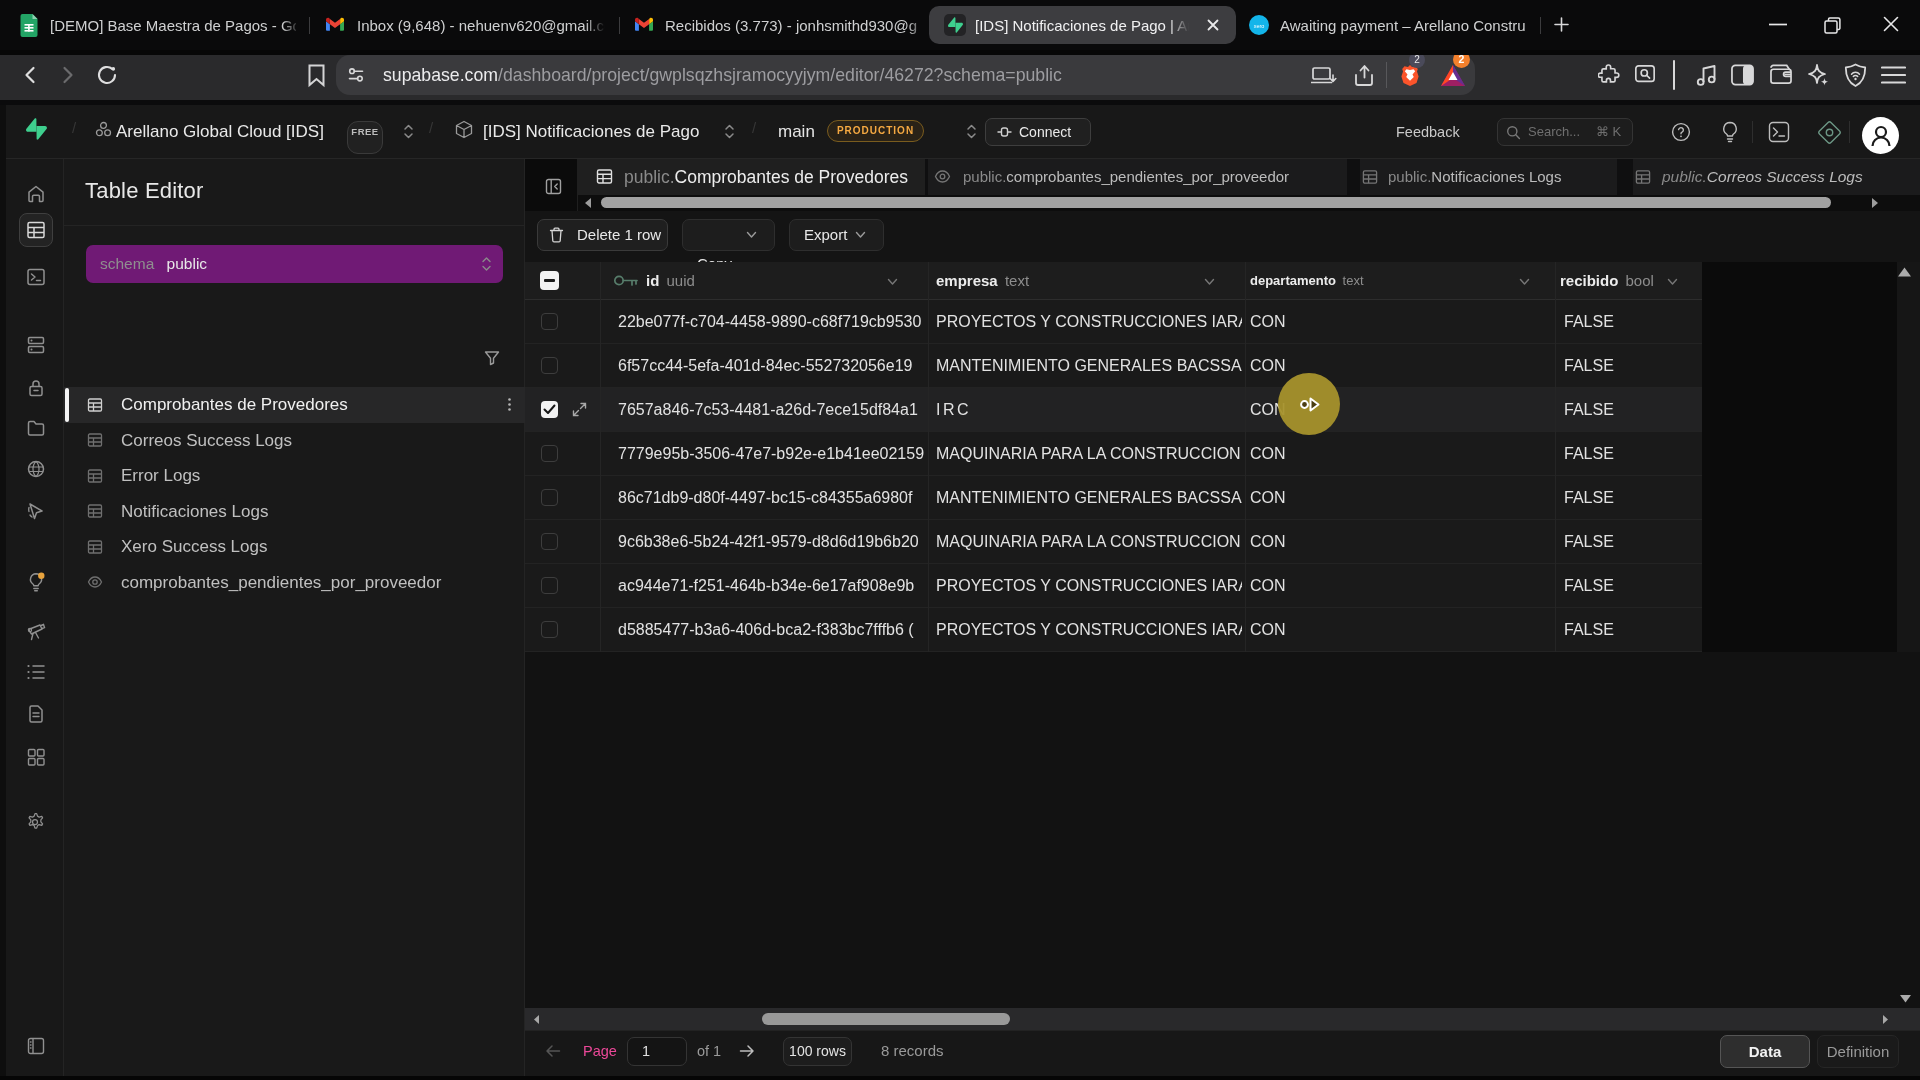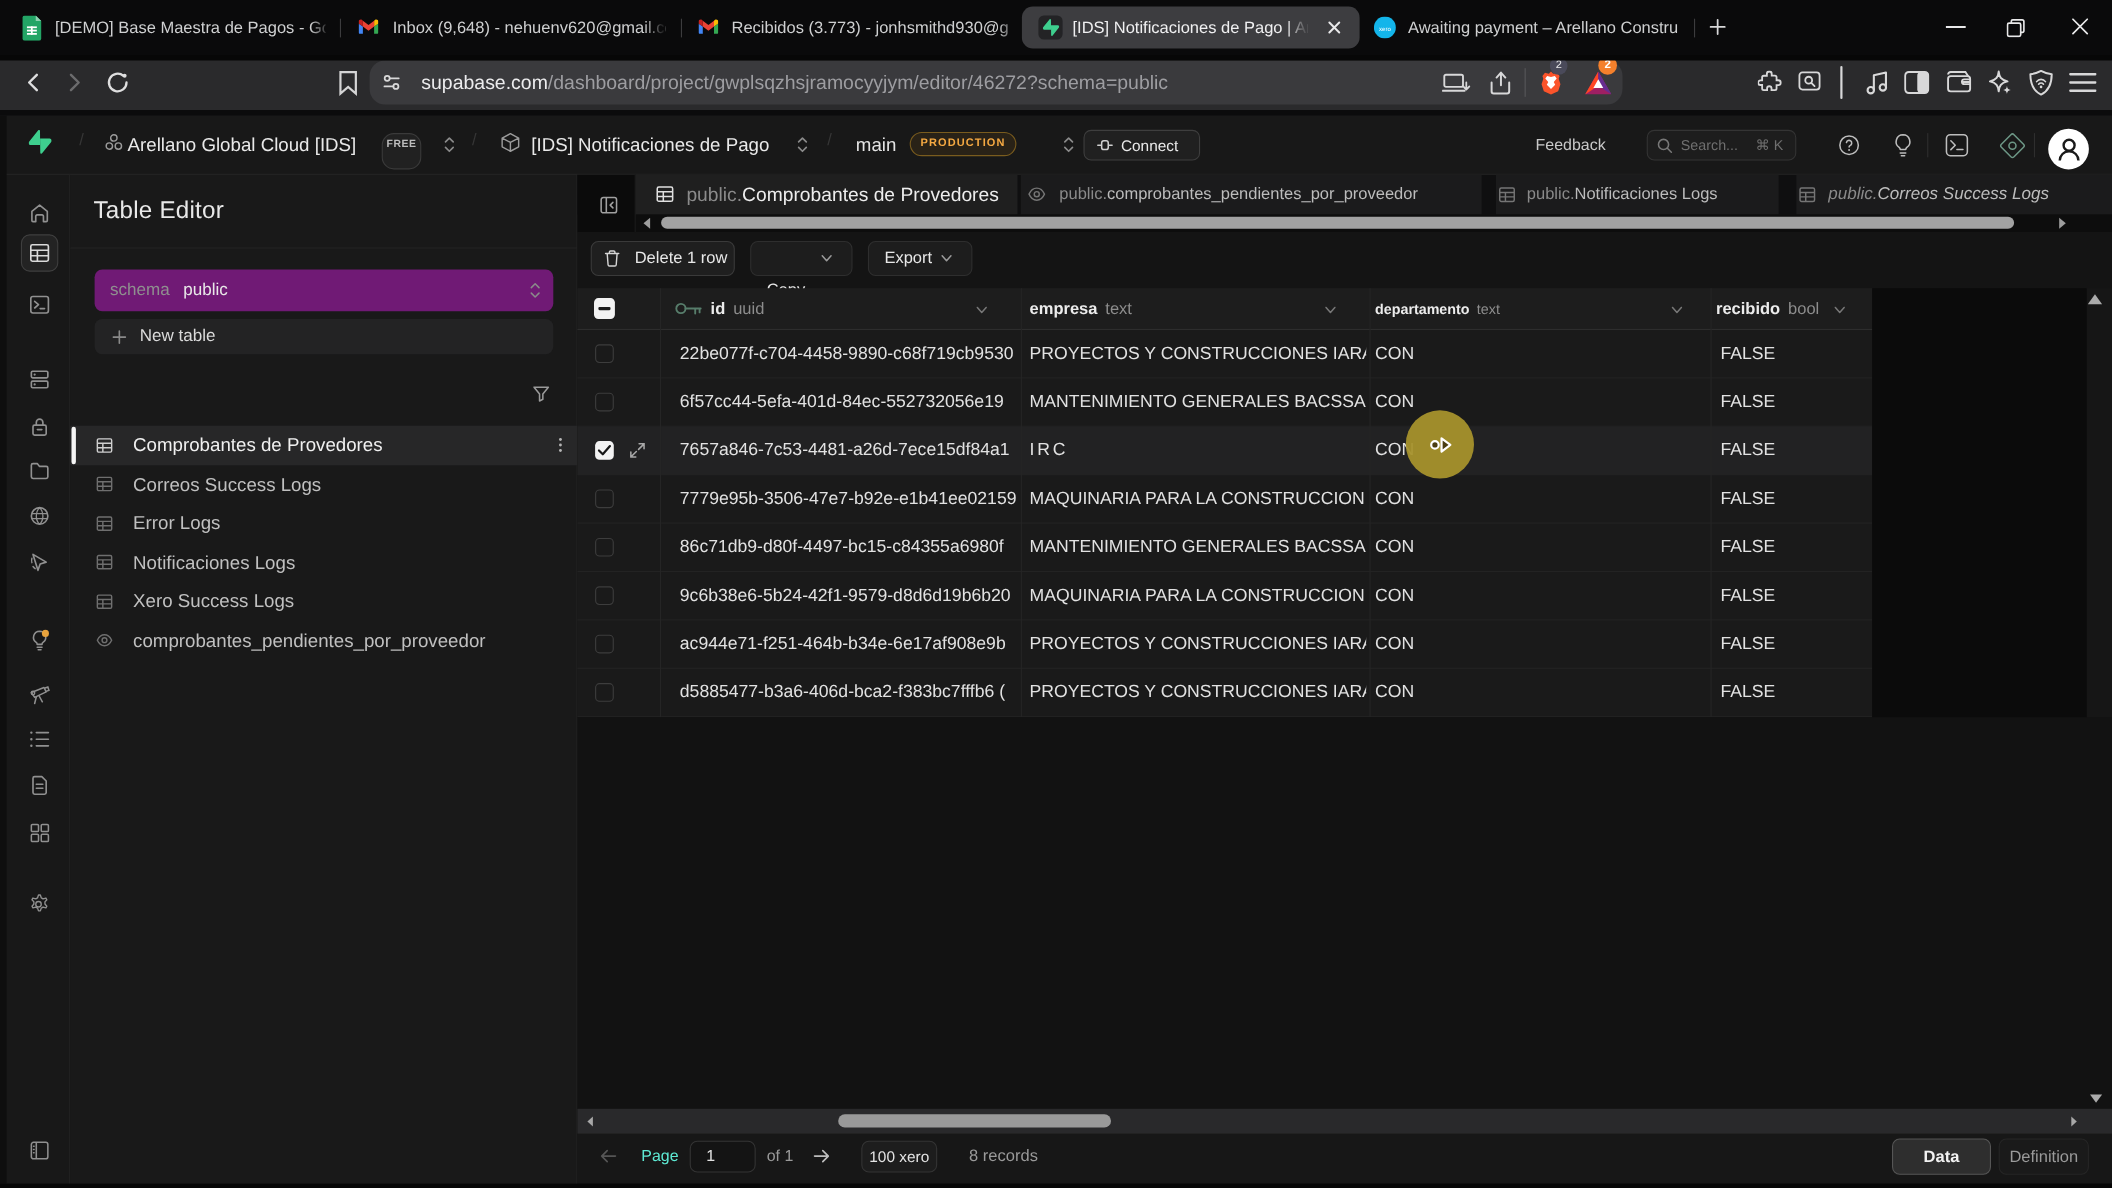--- a/index.html
+++ b/index.html
@@ -330,26 +330,20 @@
 
 <div class="abs" id="panel" style="left:64px;top:159px;width:461px;height:921px;background:#191919;border-right:1px solid #242424;">
   <div class="abs" style="left:21px;top:17px;height:30px;line-height:30px;color:#e8e8e8;font-size:22px;font-weight:500;letter-spacing:.2px;">Table Editor</div>
   <div class="abs" style="left:0;top:66px;width:461px;height:1px;background:#242424;"></div>
   <div class="abs" style="left:22px;top:86px;width:417px;height:38px;background:#701a75;border-radius:7px;">
     <div class="abs" style="left:14px;top:7px;height:24px;line-height:24px;color:#8f8f8f;font-size:15.5px;">schema <span style="color:#e8e8e8;padding-left:8px;">public</span></div>
     <svg class="abs" style="left:395px;top:11px;" width="11" height="16" viewBox="0 0 11 16">
           <path d="M2 5.5 L5.5 2 L9 5.5 M2 10.5 L5.5 14 L9 10.5" fill="none" stroke="#8a8a8a" stroke-width="1.4" stroke-linecap="round" stroke-linejoin="round"></path>
         </svg>
   </div>
-  <div class="abs" style="left:22px;top:131px;width:417px;height:32px;background:#232324;border-radius:7px;">
-    <svg class="abs" style="left:16px;top:10px;" width="13" height="13" viewBox="0 0 13 13">
-          <path d="M6.5 1 V12 M1 6.5 H12" stroke="#8a8a8a" stroke-width="1.5" stroke-linecap="round"></path>
-        </svg>
-    <div class="abs" style="left:41px;top:5px;height:22px;line-height:22px;color:#dadada;font-size:15.5px;">New table</div>
-  </div>
   <svg class="abs" style="left:420px;top:191px;" width="16" height="16" viewBox="0 0 16 16">
         <path d="M1.5 2 H14.5 L9.5 8.2 V13 L6.5 14.5 V8.2 Z" fill="none" stroke="#9a9a9a" stroke-width="1.4" stroke-linejoin="round"></path>
       </svg>
 
   <div class="abs" style="left:0;top:228px;width:461px;height:36px;background:#272728;"></div>
   <div class="abs" style="left:1px;top:229px;width:4px;height:34px;background:#f5f5f5;border-radius:2px;"></div>
   <svg class="abs" style="left:23px;top:238px;" width="16" height="16" viewBox="0 0 16 16">
         <rect x="1.5" y="2" width="13" height="12" rx="1.2" fill="none" stroke="#cfcfcf" stroke-width="1.3"></rect>
         <path d="M1.5 6 H14.5 M6.5 6 V14 M1.5 10 H14.5" stroke="#cfcfcf" stroke-width="1.3"></path>
       </svg>
@@ -560,27 +554,27 @@
       </svg>
   <div class="abs" style="left:237px;top:854px;width:248px;height:12px;background:#999;border-radius:6px;"></div>
   <svg class="abs" style="left:1356px;top:855px;" width="9" height="11" viewBox="0 0 9 11">
         <path d="M2 1 L7 5.5 L2 10 Z" fill="#a8a8a8"></path>
       </svg>
 
   <div class="abs" style="left:0;top:871px;width:1395px;height:46px;background:#171717;border-top:1px solid #222;"></div>
   <svg class="abs" style="left:20px;top:885px;" width="16" height="14" viewBox="0 0 16 14">
         <path d="M7 2 L2 7 L7 12 M2.5 7 H14.5" fill="none" stroke="#555" stroke-width="1.5" stroke-linecap="round" stroke-linejoin="round"></path>
       </svg>
-  <div class="abs" style="left:58px;top:880px;height:24px;line-height:24px;color:#5eead4;font-size:14.5px;">Page</div>
+  <div class="abs" style="left:58px;top:880px;height:24px;line-height:24px;color:#ec4899;font-size:14.5px;">Page</div>
   <div class="abs" style="left:102px;top:878px;width:60px;height:29px;background:#141414;border:1px solid #343434;border-radius:7px;color:#e0e0e0;font-size:14.5px;line-height:27px;padding-left:14px;">1</div>
   <div class="abs" style="left:172px;top:880px;height:24px;line-height:24px;color:#9a9a9a;font-size:14.5px;">of 1</div>
   <svg class="abs" style="left:214px;top:885px;" width="16" height="14" viewBox="0 0 16 14">
         <path d="M9 2 L14 7 L9 12 M1.5 7 H13.5" fill="none" stroke="#bdbdbd" stroke-width="1.5" stroke-linecap="round" stroke-linejoin="round"></path>
       </svg>
-  <div class="abs" style="left:258px;top:878px;width:69px;height:29px;background:#1d1d1d;border:1px solid #343434;border-radius:7px;color:#e4e4e4;font-size:14px;line-height:27px;text-align:center;">100 xero</div>
+  <div class="abs" style="left:258px;top:878px;width:69px;height:29px;background:#1d1d1d;border:1px solid #343434;border-radius:7px;color:#e4e4e4;font-size:14px;line-height:27px;text-align:center;">100 rows</div>
   <div class="abs" style="left:356px;top:880px;height:24px;line-height:24px;color:#9a9a9a;font-size:15px;">8 records</div>
   <div class="abs" style="left:1195px;top:876px;width:90px;height:33px;background:#2e2e2e;border:1px solid #555;border-radius:7px;color:#f2f2f2;font-size:15px;font-weight:bold;line-height:31px;text-align:center;">Data</div>
   <div class="abs" style="left:1292px;top:876px;width:82px;height:33px;background:#1a1a1a;border:1px solid #262626;border-radius:7px;color:#9a9a9a;font-size:15px;line-height:31px;text-align:center;">Definition</div>
 </div>
 
 <div class="abs" style="left:0;top:105px;width:6px;height:971px;background:#0e0e0e;"></div>
 
 <div class="abs" style="left:0;top:1076px;width:1920px;height:4px;background:#060606;"></div>
 
 <div class="abs" id="cursor" style="left:1278px;top:373px;width:62px;height:62px;">

